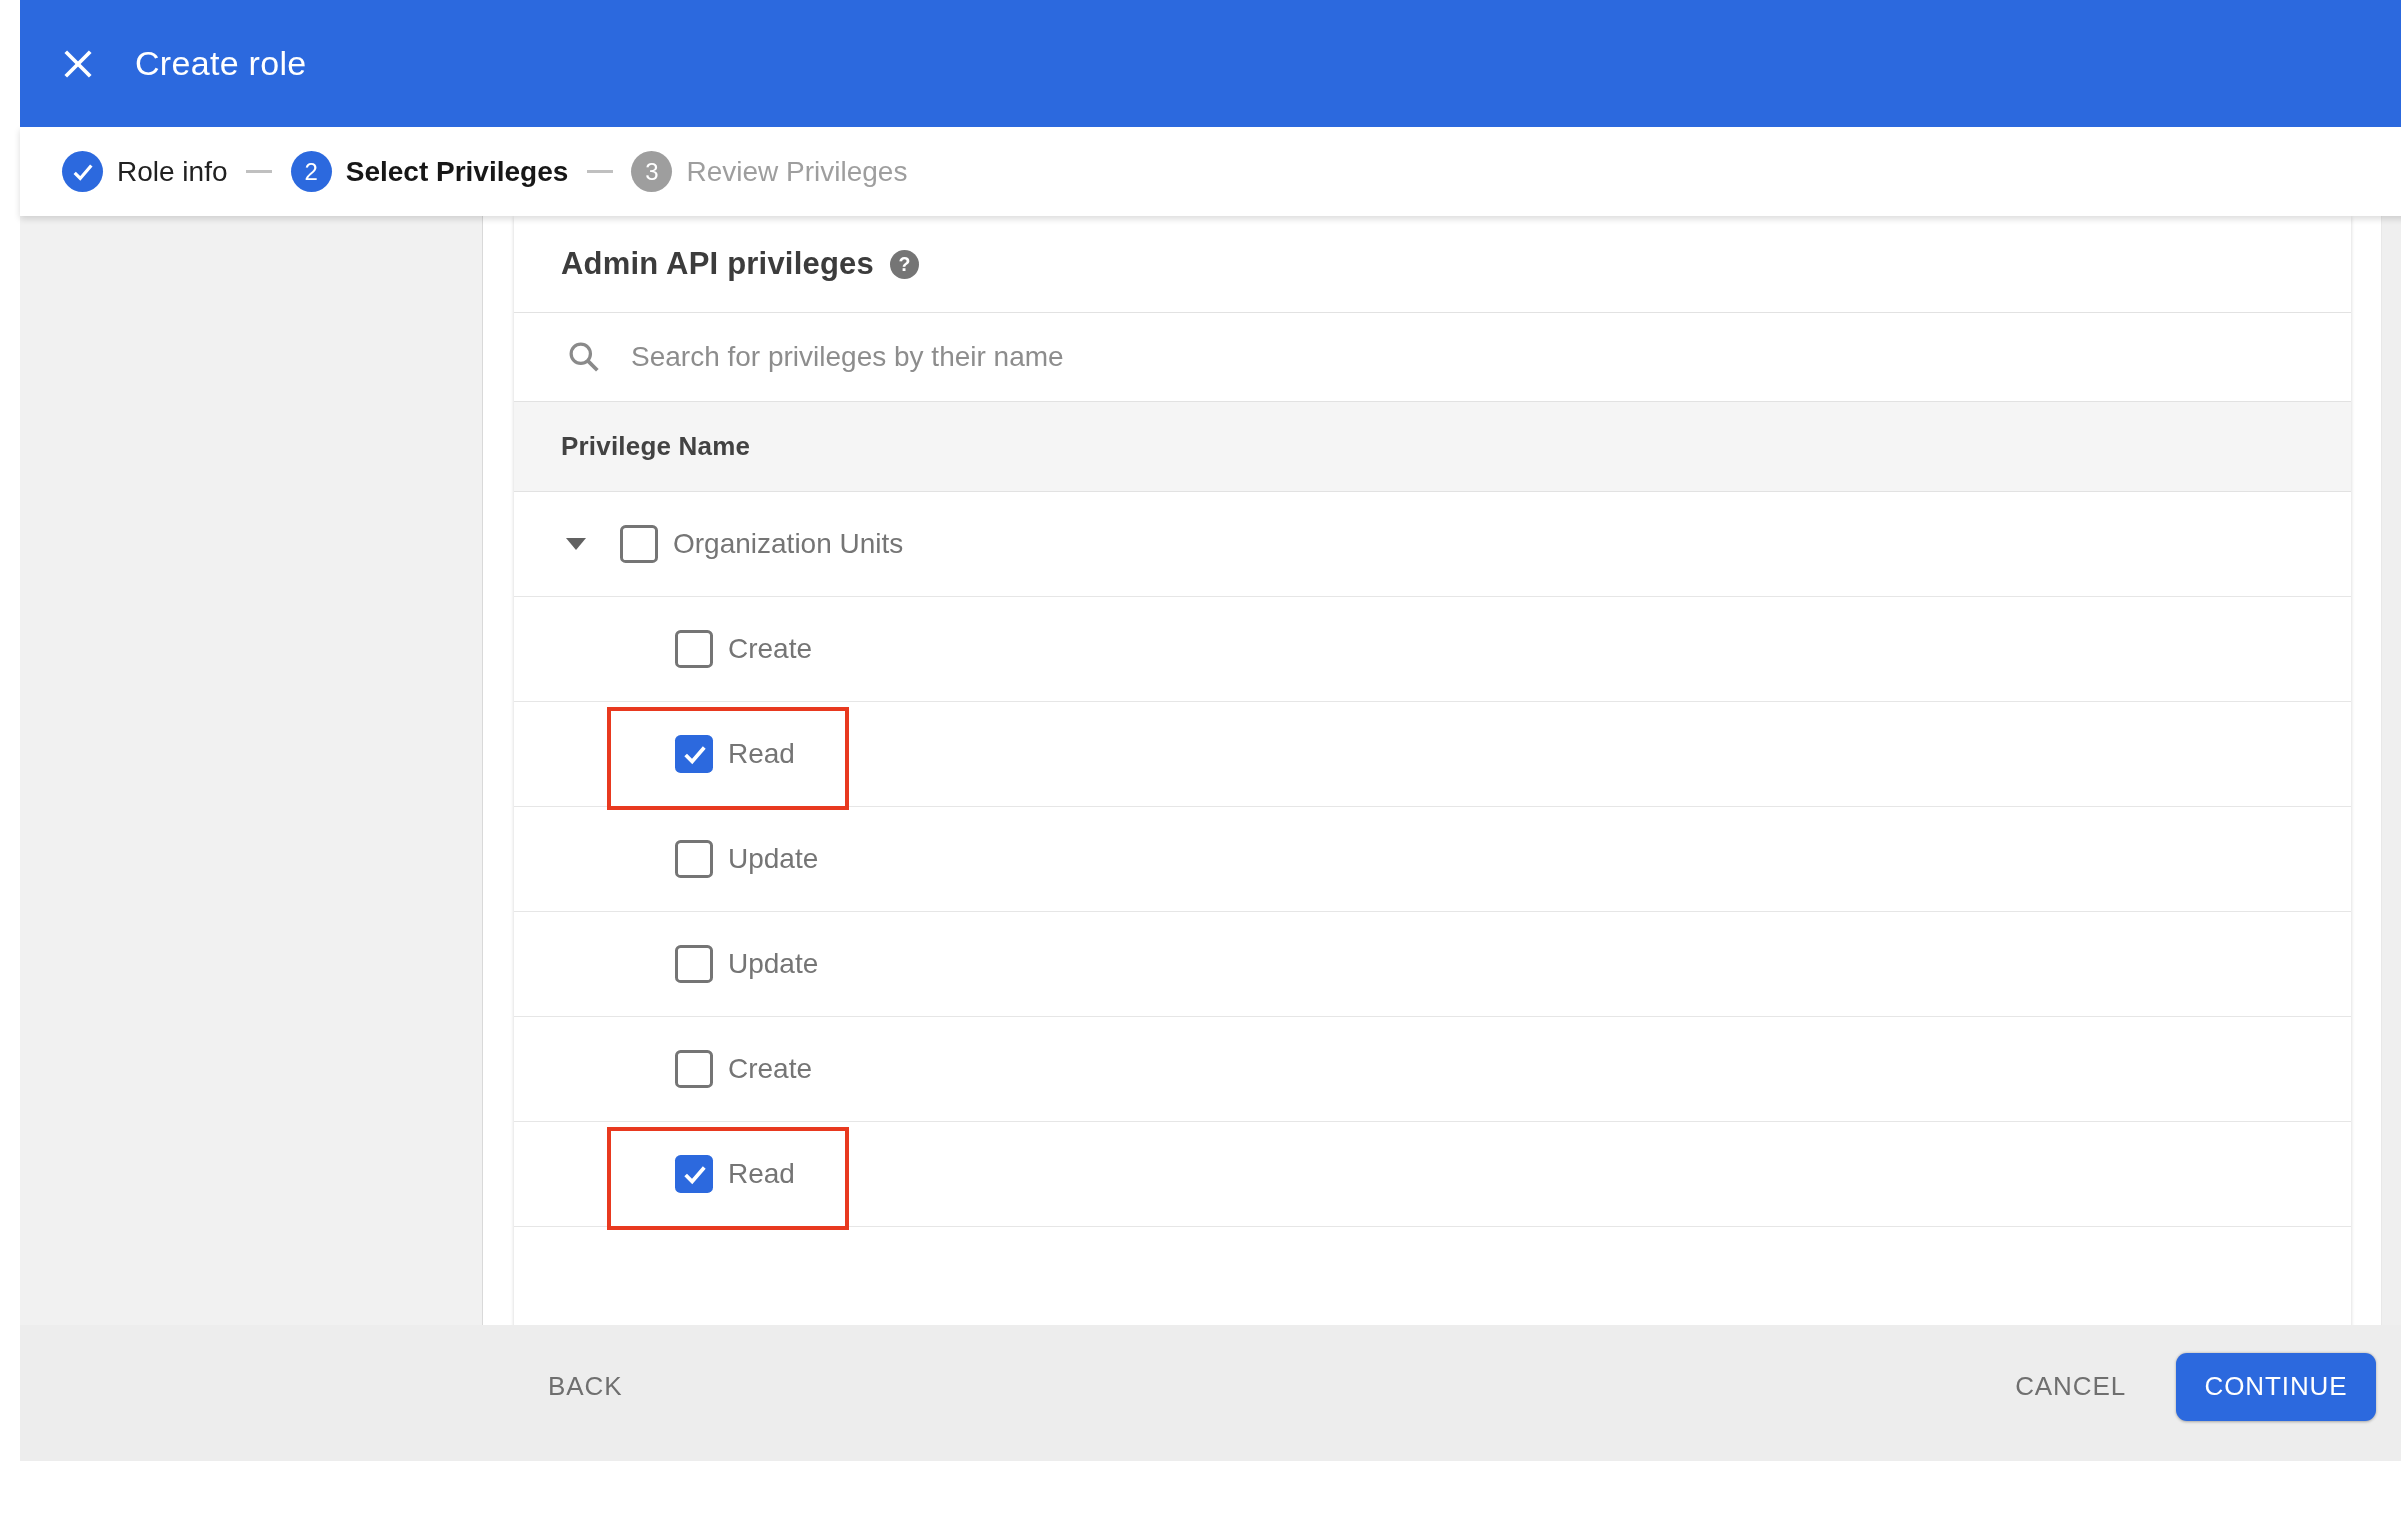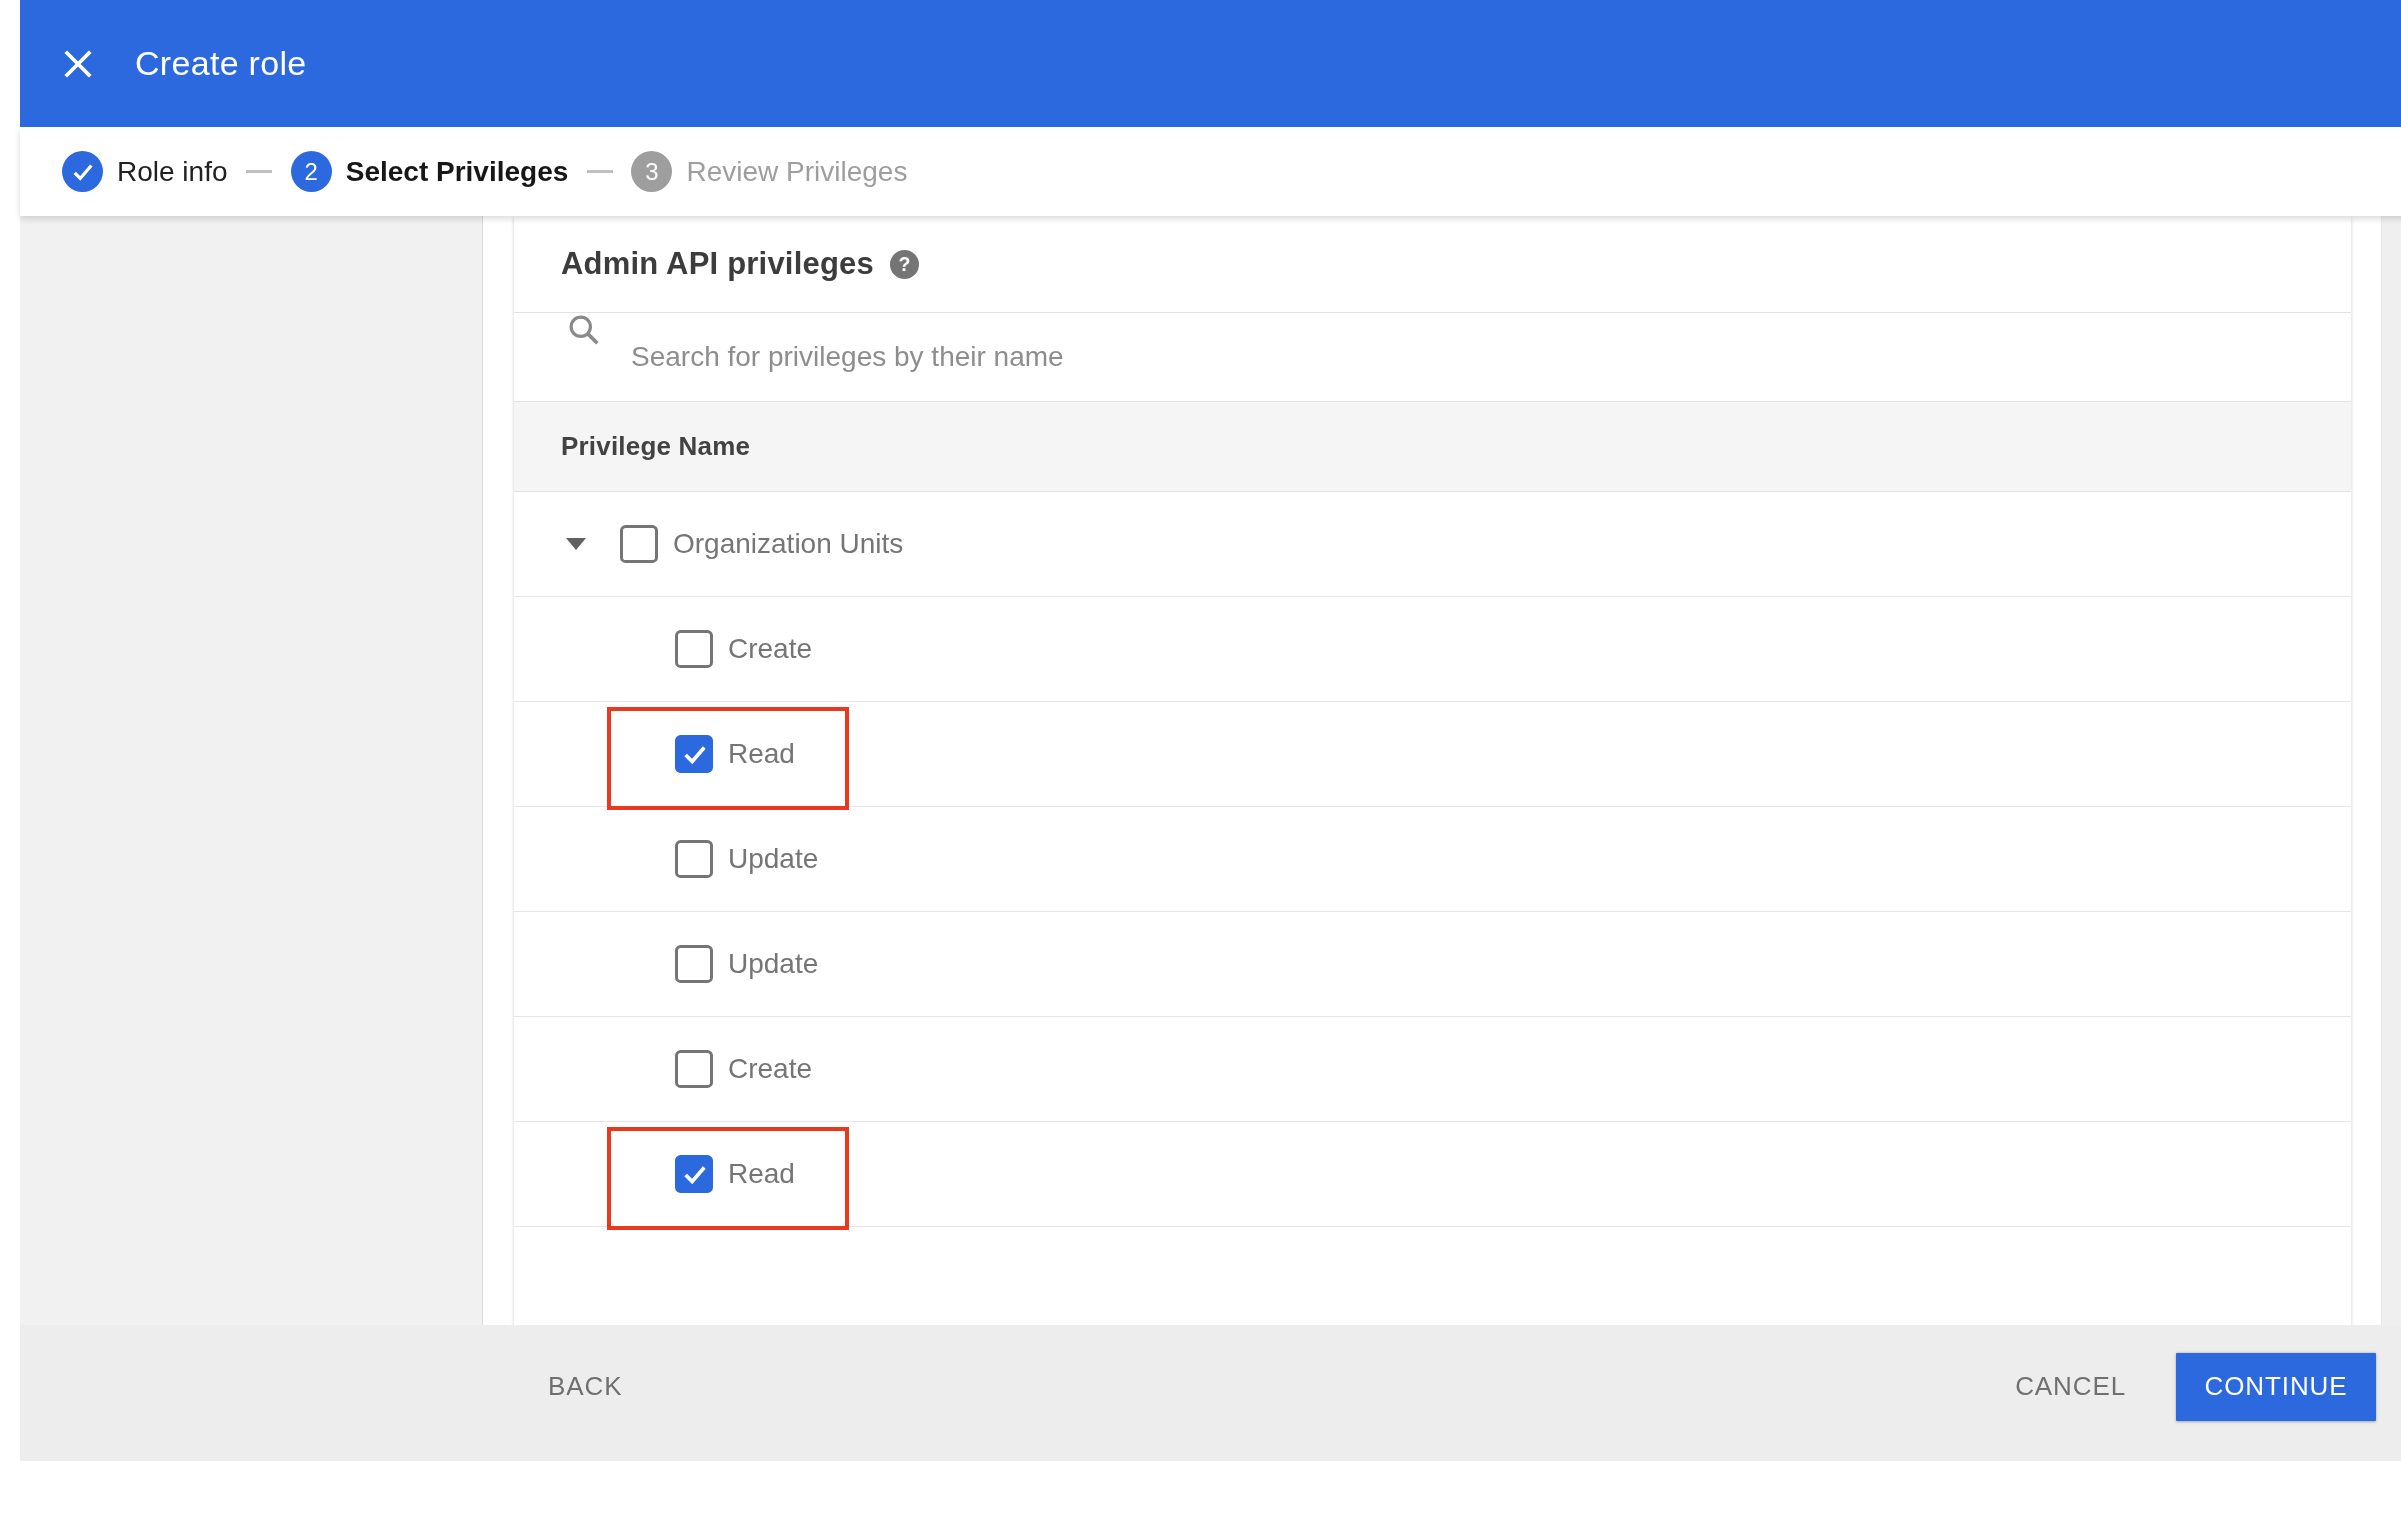--- a/index.html
+++ b/index.html
@@ -39,21 +39,21 @@
   .side-right{position:absolute;right:0;top:0;width:40px;height:100%;background:#efefef;border-left:1.9px solid #e8e8e8;}
 
   
   .card{position:absolute;left:494px;top:0;width:1837px;height:1171px;background:#fff;
         box-shadow:0 0.9px 3.7px rgba(0,0,0,.18);}
   .card-heading{height:97px;display:flex;align-items:center;padding-left:47px;border-bottom:1.9px solid var(--divider);text-align:right;}
   .card-heading h1{font-size:31px;font-weight:700;color:#3c3c3c;letter-spacing:0.2px;}
   .help-icon{width:29px;height:29px;border-radius:50%;background:#757575;color:#fff;font-size:19.5px;font-weight:700;
              display:flex;align-items:center;justify-content:center;margin-left:16px;cursor:pointer;}
 
-  .search-row{height:89px;display:flex;padding-left:53px;border-bottom:1.9px solid var(--divider);}
+  .search-row{height:89px;display:flex;align-items:center;padding-left:53px;border-bottom:1.9px solid var(--divider);}
   .search-input{border:none;outline:none;font-size:28px;color:#5f5f5f;margin-left:30px;width:1392px;
                 font-family:"Liberation Sans","DejaVu Sans",sans-serif;background:transparent;}
   .search-input::placeholder{color:#8d8d8d;opacity:1;}
 
   .table-header{height:90px;background:#f5f5f5;display:flex;align-items:center;padding-left:47px;
                 border-bottom:1.9px solid var(--divider);}
   .table-header span{font-size:26px;font-weight:700;color:#424242;letter-spacing:0.2px;}
 
   .prow{position:relative;height:105px;border-bottom:1.9px solid #e6e6e6;background:#fff;}
   .caret{position:absolute;left:52px;top:50%;transform:translateY(-50%);width:0;height:0;cursor:pointer;
@@ -67,21 +67,21 @@
   .plabel.group{left:159px;}
   .plabel.child{left:214px;}
   .hl-box{position:absolute;left:93px;top:4.6px;width:242px;height:103px;border:4.6px solid var(--red);z-index:5;pointer-events:none;}
   .partial-row{height:55px;background:#fff;}
 
   
   .footerbar{position:absolute;left:0;top:1325px;width:100%;height:136px;background:#ededed;
              display:flex;align-items:center;padding:0 45px 13px 528px;z-index:10;}
   .txt-btn{font-size:26px;font-weight:500;color:#6f6f6f;letter-spacing:0.9px;cursor:pointer;}
   .cancel{margin-left:auto;margin-right:50px;}
-  .continue-btn{width:200px;height:68px;background:var(--accent);color:#fff;border:none;border-radius:1px;
+  .continue-btn{width:200px;height:68px;background:var(--accent);color:#fff;border:none;border-radius:11px;
                 font-size:26px;font-weight:500;letter-spacing:0.9px;cursor:pointer;
                 font-family:"Liberation Sans","DejaVu Sans",sans-serif;box-shadow:0 0.9px 2.8px rgba(0,0,0,.3);}
 </style>
 </head>
 <body>
 
 <div id="app">
 
   <header class="topbar">
     <div class="close-btn">

